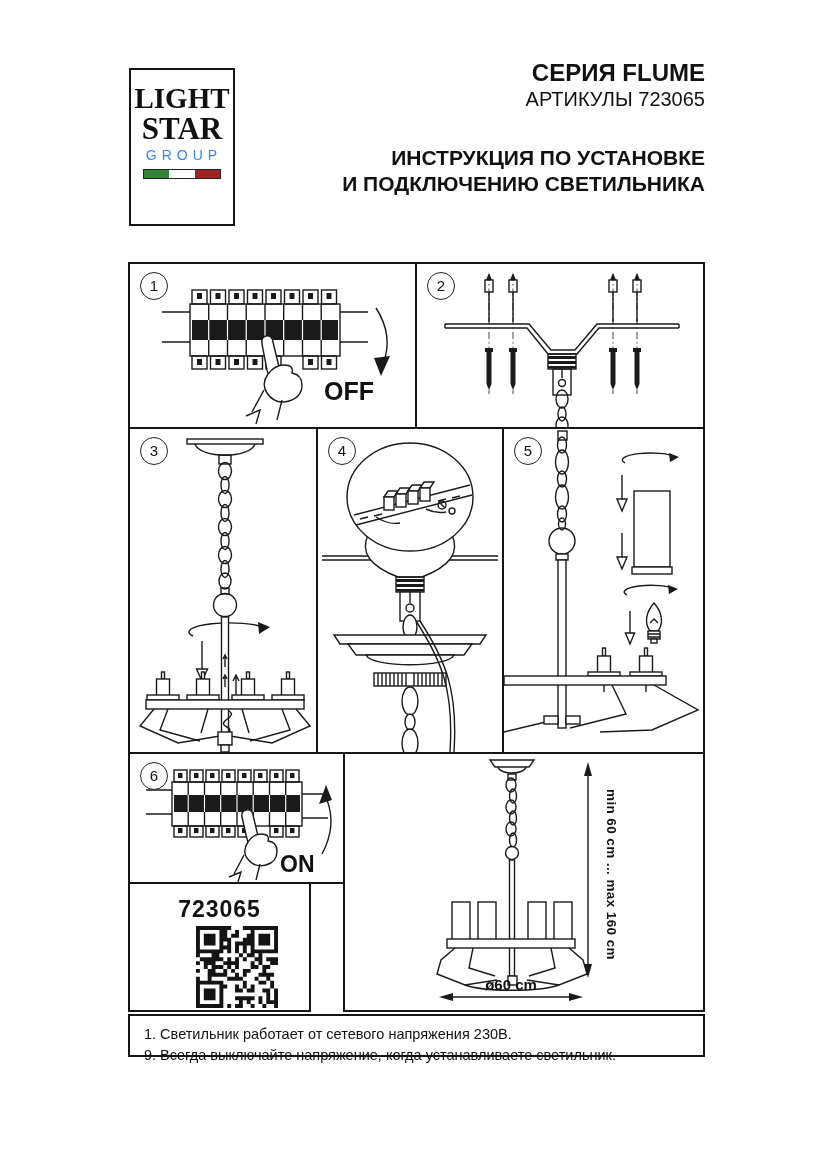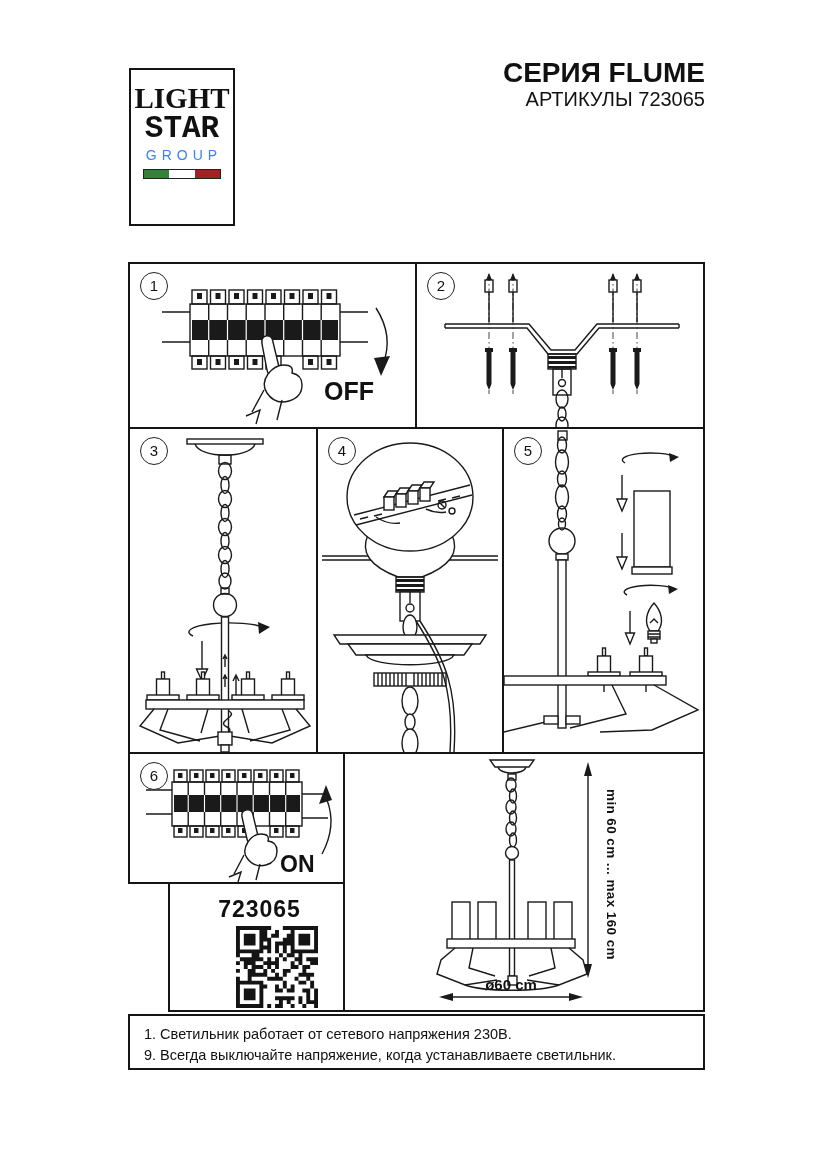--- a/index.html
+++ b/index.html
@@ -2,46 +2,46 @@
 <html><head>
 <meta charset="utf-8">
 <style>
   html,body{margin:0;padding:0;background:#fff;}
   .page{position:relative;width:826px;height:1169px;background:#fff;
         font-family:"Liberation Sans",sans-serif;color:#111;overflow:hidden;}
   
   .logo-box{position:absolute;left:129px;top:68px;width:106px;height:158px;
             border:2px solid #151515;box-sizing:border-box;text-align:center;background:#fff;}
   .logo-l1{font-family:"Liberation Serif",serif;font-weight:bold;font-size:29px;line-height:30px;margin-top:13px;letter-spacing:0;}
-  .logo-l2{font-family:Liberation Mono, monospace;font-weight:bold;font-size:31px;line-height:31px;letter-spacing:0;}
+  .logo-l2{font-family:Liberation Serif, serif;font-weight:bold;font-size:31px;line-height:31px;letter-spacing:0;}
   .logo-l3{font-size:14px;letter-spacing:5px;color:#3b82f6;margin-top:3px;margin-left:4px;}
   .flag{width:76px;height:8px;margin:6px auto 0;border:1px solid #222;display:flex;}
   .flag div{flex:1;height:100%;}
   .hdr-text{position:absolute;right:121px;top:60px;text-align:right;}
-  .hdr-series{font-size:28px;font-weight:bold;line-height:26px;}
+  .hdr-series{font-size:24px;font-weight:bold;line-height:26px;}
   .hdr-articles{font-size:20px;font-weight:normal;line-height:26px;}
   .hdr-title{font-size:21px;font-weight:bold;line-height:26px;margin-top:33px;}
   
   .panel{position:absolute;border:2px solid #151515;box-sizing:border-box;background:#fff;}
   .stepnum{position:absolute;left:10px;top:8px;width:26px;height:26px;border:1.5px solid #222;
            border-radius:50%;font-size:15px;line-height:25px;text-align:center;background:#fff;z-index:3;}
   .panel svg{position:absolute;left:0;top:0;}
   .ln{stroke:#1a1a1a;fill:none;stroke-width:1.4;}
   .lnw{stroke:#1a1a1a;fill:#fff;stroke-width:1.4;}
   .blk{fill:#1a1a1a;stroke:none;}
   .svgtxt{font-family:"Liberation Sans",sans-serif;font-weight:bold;fill:#111;}
   
   .qr-article{position:absolute;left:0;top:12px;width:100%;text-align:center;
               font-size:23px;font-weight:bold;letter-spacing:1px;}
   #qr{position:absolute;left:66px;top:42px;}
   
   .dim-v{position:absolute;left:250px;top:22px;height:196px;width:24px;
          writing-mode:vertical-rl;text-align:center;font-size:13.5px;font-weight:bold;letter-spacing:.4px;}
   
-  .notes{position:absolute;left:128px;top:1014px;width:577px;height:56px;border:2px solid #151515;
+  .notes{position:absolute;left:128px;top:1014px;width:577px;height:43px;border:2px solid #151515;
          box-sizing:border-box;padding:8px 12px 0 14px;font-size:14.5px;line-height:21px;}
 </style>
 </head>
 <body>
 
 <div class="page">
 
   <div class="logo-box">
     <div class="logo-l1">LIGHT</div>
     <div class="logo-l2">STAR</div>
@@ -49,20 +49,24 @@
     <div class="flag">
       <div style="background:#33823a"></div>
       <div style="background:#ffffff"></div>
       <div style="background:#9e2323"></div>
     </div>
   </div>
 
   <div class="hdr-text">
     <div class="hdr-series">СЕРИЯ FLUME</div>
     <div class="hdr-articles">АРТИКУЛЫ 723065</div>
+    <div class="hdr-title">
+      <div>ИНСТРУКЦИЯ ПО УСТАНОВКЕ</div>
+      <div>И ПОДКЛЮЧЕНИЮ СВЕТИЛЬНИКА</div>
+    </div>
   </div>
 
   <div class="panel" style="left:128px;top:262px;width:289px;height:167px;">
     <div class="stepnum">1</div>
     <svg viewBox="0 0 285 163" width="285" height="163">
       <path class="ln" d="M32,48 H60 M32,78 H60 M210,48 H238 M210,78 H238"></path>
       <g class="ln">
         <rect x="62" y="26" width="15" height="14"></rect>
           <rect x="80.5" y="26" width="15" height="14"></rect>
           <rect x="99" y="26" width="15" height="14"></rect>
@@ -407,21 +411,21 @@
         <path class="lnw" d="M116,56 q-5,1 -4,7 l5,22 q1,5 6,4 q6,-1 5,-7 l-5,-21 q-1,-6 -7,-5 z"></path>
         <path class="lnw" d="M118,88 q-6,9 -1,16 q7,10 19,7 q11,-3 11,-14 q0,-9 -9,-10 q2,-7 -7,-7 q-8,0 -13,8 z"></path>
         <path class="ln" d="M114,101 L104,120 M130,110 L126,126 M99,123 L111,118 L108,128"></path>
       </g>
       <path class="ln" d="M192,100 Q207,72 197,46" stroke-width="1.7"></path>
       <polygon class="blk" points="189,50 202,46 196,31"></polygon>
       <text class="svgtxt" x="150" y="118" font-size="23">ON</text>
     </svg>
   </div>
 
-  <div class="panel" style="left:128px;top:882px;width:183px;height:130px;margin-left:40px;">
+  <div class="panel" style="left:128px;top:882px;width:183px;height:130px;">
     <div class="qr-article">723065</div>
     <svg id="qr" viewBox="0 0 84 84" width="82" height="82">
         <path d="M0 0h4v4h-4zM4 0h4v4h-4zM8 0h4v4h-4zM12 0h4v4h-4zM16 0h4v4h-4zM20 0h4v4h-4zM24 0h4v4h-4zM28 0h4v4h-4zM32 0h4v4h-4zM48 0h4v4h-4zM52 0h4v4h-4zM56 0h4v4h-4zM60 0h4v4h-4zM64 0h4v4h-4zM68 0h4v4h-4zM72 0h4v4h-4zM76 0h4v4h-4zM80 0h4v4h-4zM0 4h4v4h-4zM24 4h4v4h-4zM28 4h4v4h-4zM40 4h4v4h-4zM56 4h4v4h-4zM80 4h4v4h-4zM0 8h4v4h-4zM8 8h4v4h-4zM12 8h4v4h-4zM16 8h4v4h-4zM24 8h4v4h-4zM28 8h4v4h-4zM36 8h4v4h-4zM40 8h4v4h-4zM52 8h4v4h-4zM56 8h4v4h-4zM64 8h4v4h-4zM68 8h4v4h-4zM72 8h4v4h-4zM80 8h4v4h-4zM0 12h4v4h-4zM8 12h4v4h-4zM12 12h4v4h-4zM16 12h4v4h-4zM24 12h4v4h-4zM28 12h4v4h-4zM32 12h4v4h-4zM48 12h4v4h-4zM52 12h4v4h-4zM56 12h4v4h-4zM64 12h4v4h-4zM68 12h4v4h-4zM72 12h4v4h-4zM80 12h4v4h-4zM0 16h4v4h-4zM8 16h4v4h-4zM12 16h4v4h-4zM16 16h4v4h-4zM24 16h4v4h-4zM32 16h4v4h-4zM40 16h4v4h-4zM44 16h4v4h-4zM48 16h4v4h-4zM52 16h4v4h-4zM56 16h4v4h-4zM64 16h4v4h-4zM68 16h4v4h-4zM72 16h4v4h-4zM80 16h4v4h-4zM0 20h4v4h-4zM24 20h4v4h-4zM28 20h4v4h-4zM32 20h4v4h-4zM40 20h4v4h-4zM48 20h4v4h-4zM56 20h4v4h-4zM80 20h4v4h-4zM0 24h4v4h-4zM4 24h4v4h-4zM8 24h4v4h-4zM12 24h4v4h-4zM16 24h4v4h-4zM20 24h4v4h-4zM24 24h4v4h-4zM32 24h4v4h-4zM40 24h4v4h-4zM48 24h4v4h-4zM56 24h4v4h-4zM60 24h4v4h-4zM64 24h4v4h-4zM68 24h4v4h-4zM72 24h4v4h-4zM76 24h4v4h-4zM80 24h4v4h-4zM0 28h4v4h-4zM16 28h4v4h-4zM20 28h4v4h-4zM44 28h4v4h-4zM52 28h4v4h-4zM56 28h4v4h-4zM64 28h4v4h-4zM4 32h4v4h-4zM8 32h4v4h-4zM12 32h4v4h-4zM16 32h4v4h-4zM20 32h4v4h-4zM24 32h4v4h-4zM32 32h4v4h-4zM40 32h4v4h-4zM48 32h4v4h-4zM60 32h4v4h-4zM64 32h4v4h-4zM72 32h4v4h-4zM76 32h4v4h-4zM80 32h4v4h-4zM0 36h4v4h-4zM8 36h4v4h-4zM12 36h4v4h-4zM16 36h4v4h-4zM28 36h4v4h-4zM32 36h4v4h-4zM36 36h4v4h-4zM40 36h4v4h-4zM56 36h4v4h-4zM64 36h4v4h-4zM76 36h4v4h-4zM80 36h4v4h-4zM8 40h4v4h-4zM16 40h4v4h-4zM20 40h4v4h-4zM24 40h4v4h-4zM32 40h4v4h-4zM40 40h4v4h-4zM56 40h4v4h-4zM60 40h4v4h-4zM68 40h4v4h-4zM72 40h4v4h-4zM0 44h4v4h-4zM12 44h4v4h-4zM16 44h4v4h-4zM28 44h4v4h-4zM36 44h4v4h-4zM48 44h4v4h-4zM52 44h4v4h-4zM68 44h4v4h-4zM12 48h4v4h-4zM16 48h4v4h-4zM20 48h4v4h-4zM24 48h4v4h-4zM28 48h4v4h-4zM40 48h4v4h-4zM48 48h4v4h-4zM64 48h4v4h-4zM68 48h4v4h-4zM72 48h4v4h-4zM76 48h4v4h-4zM0 52h4v4h-4zM12 52h4v4h-4zM32 52h4v4h-4zM36 52h4v4h-4zM40 52h4v4h-4zM44 52h4v4h-4zM60 52h4v4h-4zM72 52h4v4h-4zM0 56h4v4h-4zM4 56h4v4h-4zM8 56h4v4h-4zM12 56h4v4h-4zM16 56h4v4h-4zM20 56h4v4h-4zM24 56h4v4h-4zM48 56h4v4h-4zM64 56h4v4h-4zM68 56h4v4h-4zM76 56h4v4h-4zM0 60h4v4h-4zM24 60h4v4h-4zM28 60h4v4h-4zM40 60h4v4h-4zM48 60h4v4h-4zM56 60h4v4h-4zM76 60h4v4h-4zM0 64h4v4h-4zM8 64h4v4h-4zM12 64h4v4h-4zM16 64h4v4h-4zM24 64h4v4h-4zM40 64h4v4h-4zM44 64h4v4h-4zM52 64h4v4h-4zM56 64h4v4h-4zM68 64h4v4h-4zM72 64h4v4h-4zM80 64h4v4h-4zM0 68h4v4h-4zM8 68h4v4h-4zM12 68h4v4h-4zM16 68h4v4h-4zM24 68h4v4h-4zM72 68h4v4h-4zM80 68h4v4h-4zM0 72h4v4h-4zM8 72h4v4h-4zM12 72h4v4h-4zM16 72h4v4h-4zM24 72h4v4h-4zM40 72h4v4h-4zM44 72h4v4h-4zM48 72h4v4h-4zM52 72h4v4h-4zM56 72h4v4h-4zM64 72h4v4h-4zM72 72h4v4h-4zM80 72h4v4h-4zM0 76h4v4h-4zM24 76h4v4h-4zM44 76h4v4h-4zM52 76h4v4h-4zM64 76h4v4h-4zM72 76h4v4h-4zM76 76h4v4h-4zM80 76h4v4h-4zM0 80h4v4h-4zM4 80h4v4h-4zM8 80h4v4h-4zM12 80h4v4h-4zM16 80h4v4h-4zM20 80h4v4h-4zM24 80h4v4h-4zM32 80h4v4h-4zM40 80h4v4h-4zM44 80h4v4h-4zM56 80h4v4h-4zM68 80h4v4h-4zM80 80h4v4h-4z" fill="#141414"></path>
       </svg>
   </div>
 
   <div class="panel" style="left:343px;top:752px;width:362px;height:260px;">
     <svg viewBox="0 0 358 256" width="358" height="256">
       <g class="lnw">
         <polygon points="145,6 189,6 184,13 150,13"></polygon>

